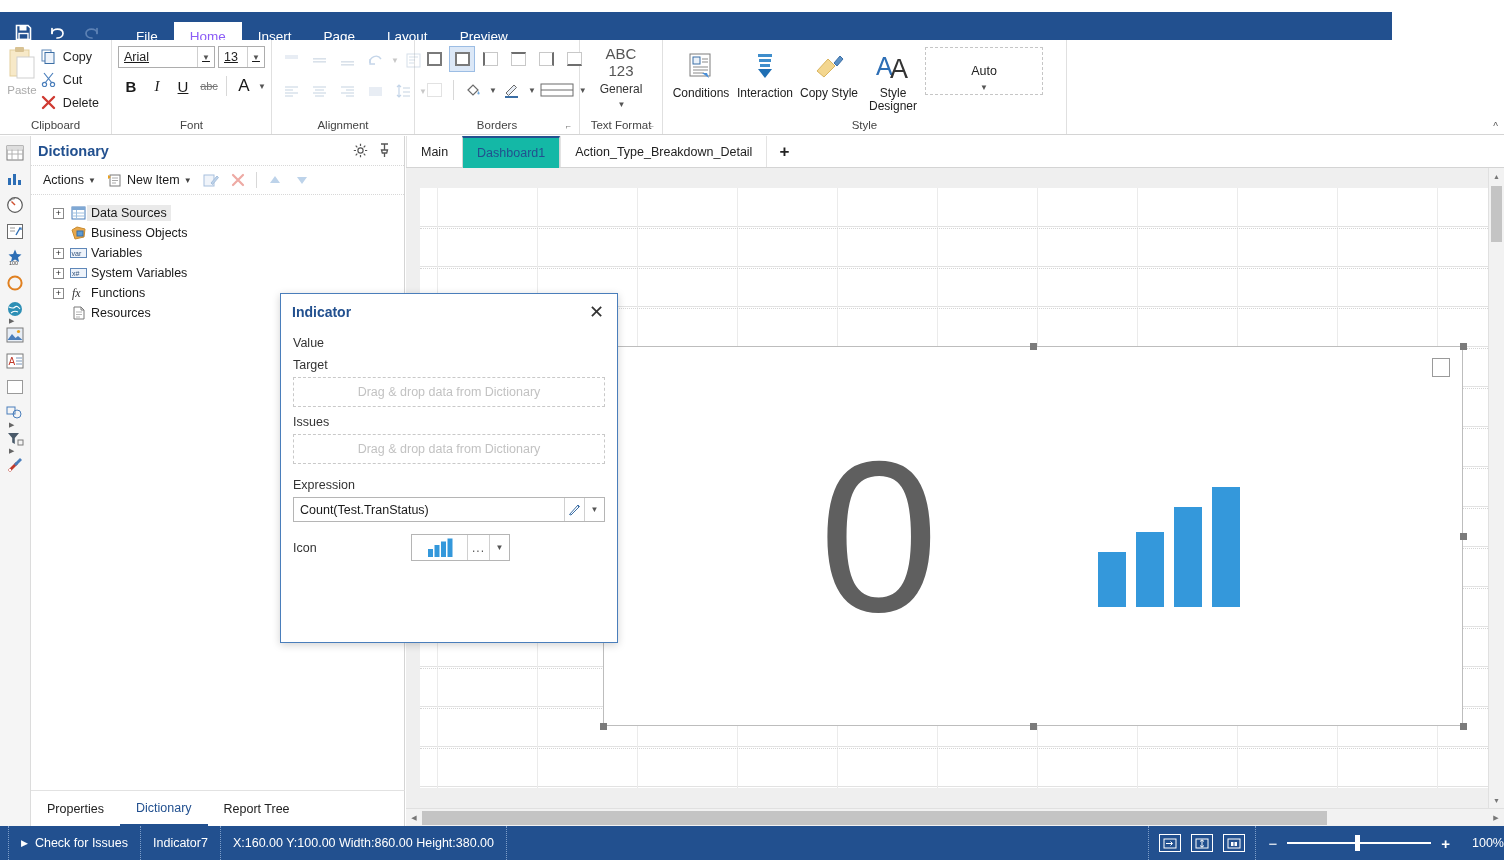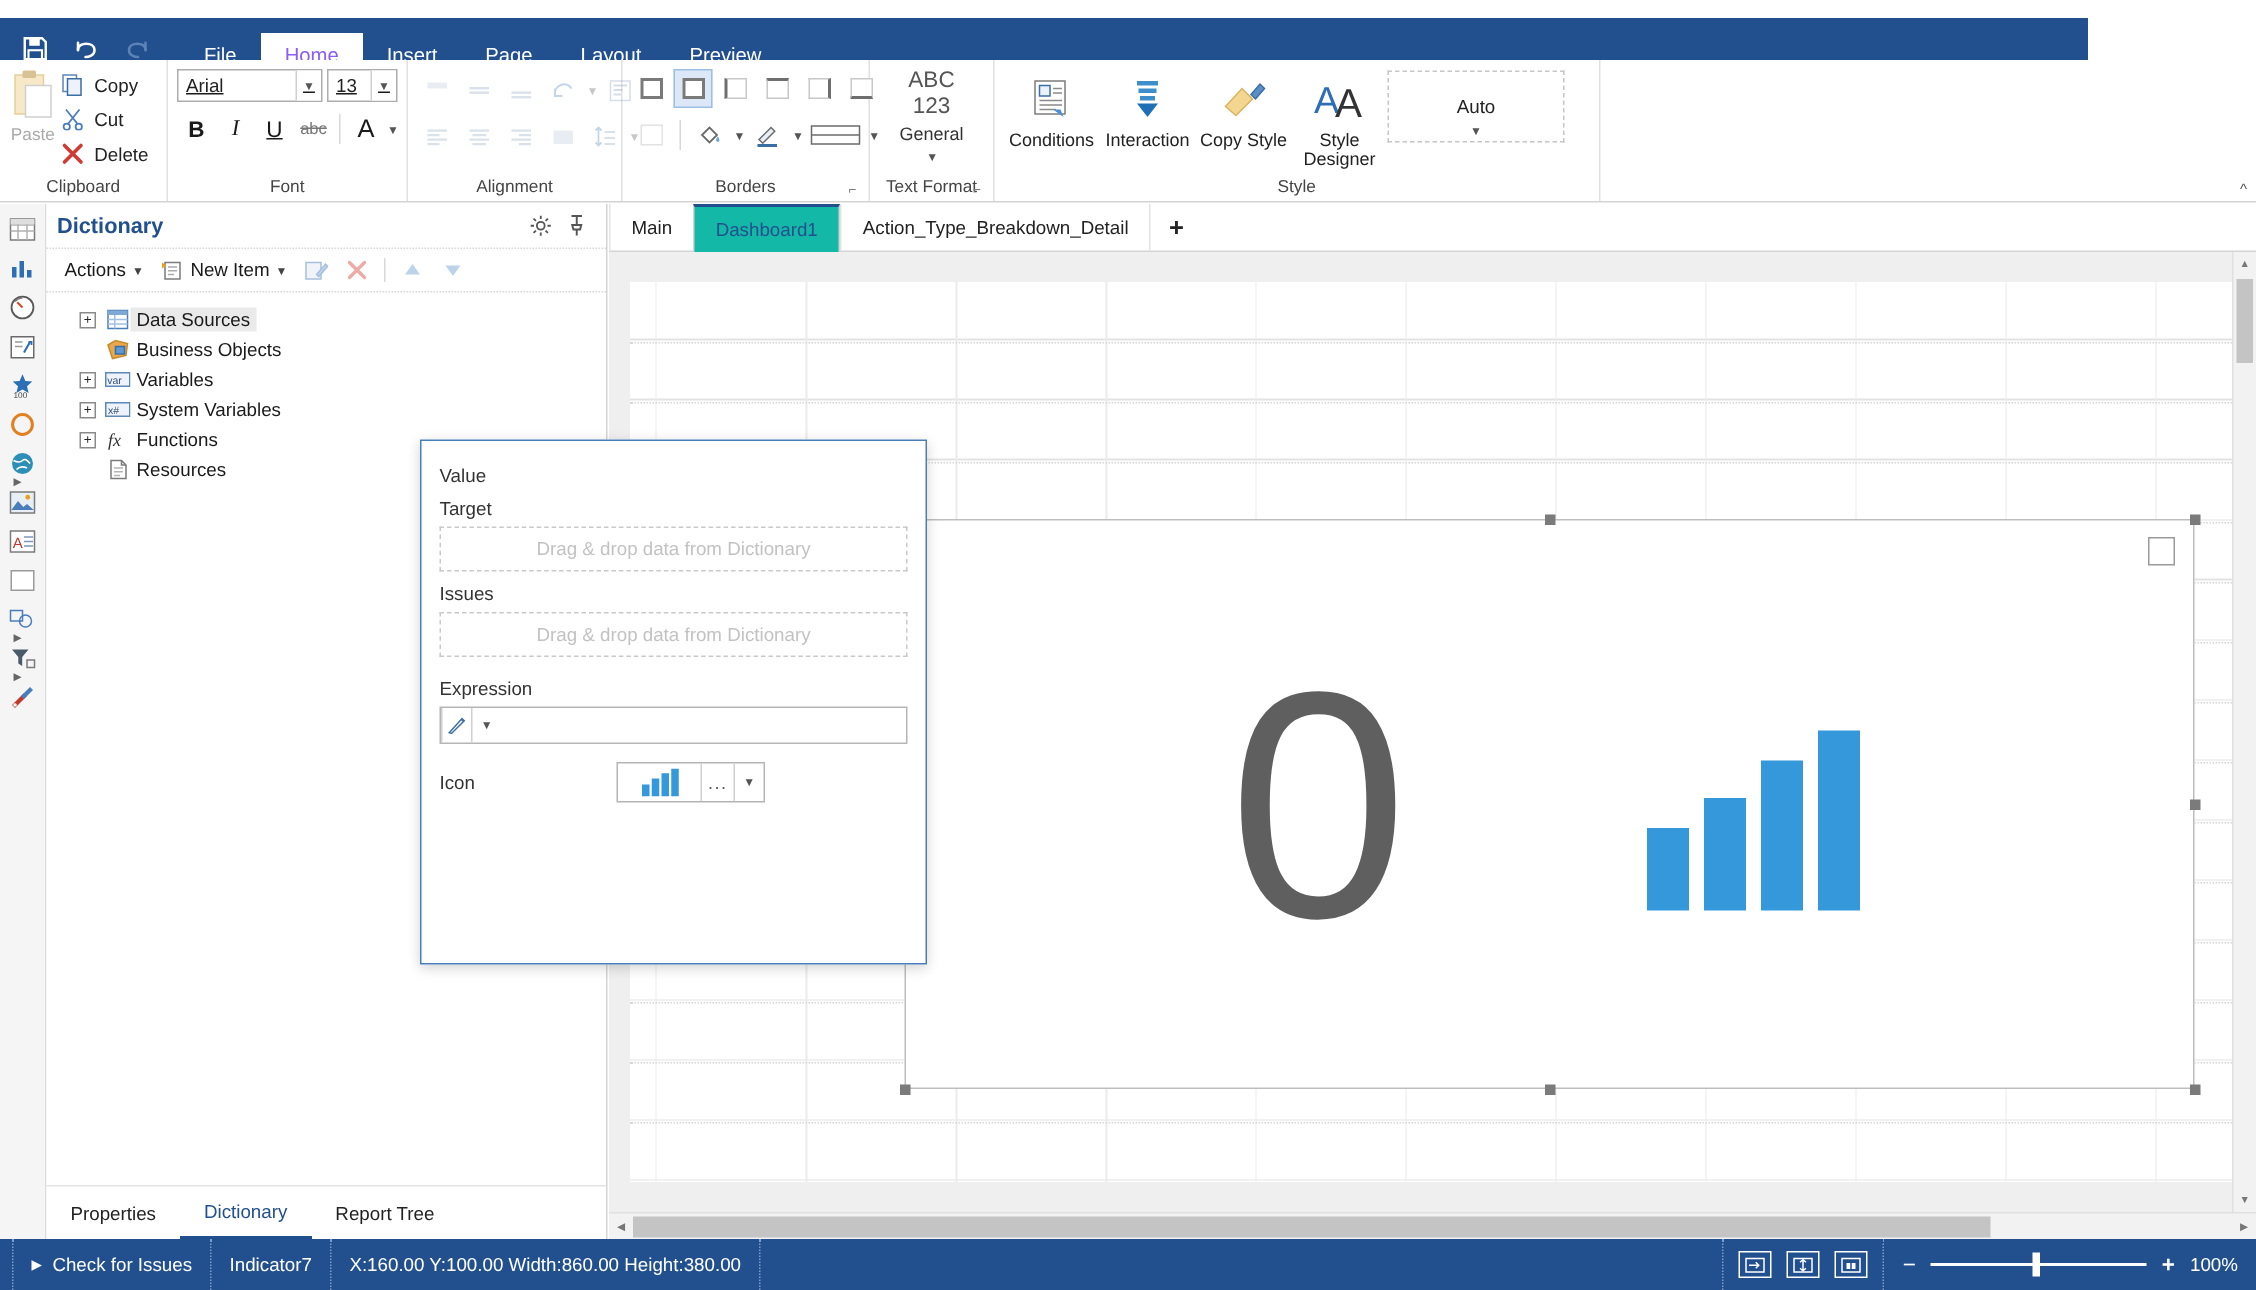--- a/index.html
+++ b/index.html
@@ -270,21 +270,21 @@
   .sb-cell.first { border-left: 1px dotted #7e9ec9; margin-left: 8px; gap: 7px; }
   .sb-spacer { flex: 1; border-right: 1px dotted #7e9ec9; height: 34px; }
   .sb-right { display: flex; align-items: center; height: 34px; padding: 0 10px; gap: 10px; }
   .sb-viewbtn {
     width: 22px; height: 18px; border: 1px solid #ffffff; display: flex;
     align-items: center; justify-content: center;
   }
   .zoom-wrap { display: flex; align-items: center; gap: 10px; padding-left: 12px; border-left: 1px dotted #7e9ec9; height: 34px; }
   .zoom-track { width: 144px; height: 2px; background: #ffffff; position: relative; }
   .zoom-thumb { position: absolute; left: 68px; top: -7px; width: 5px; height: 16px; background: #ffffff; }
-  .zoom-pct { width: 44px; text-align: left; }
+  .zoom-pct { width: 44px; text-align: right; }
 
   
   .dialog {
     position: absolute; left: 280px; top: 293px; width: 338px; height: 350px;
     background: #ffffff; border: 1px solid #4a7ebb; box-shadow: 0 2px 8px rgba(0,0,0,.18);
     z-index: 50;
   }
   .dlg-title-row { display: flex; align-items: center; padding: 10px 10px 0 11px; }
   .dlg-title { font-size: 14px; font-weight: bold; color: #22508f; flex: 1; }
   .dlg-close { font-size: 18px; color: #333; line-height: 14px; padding: 0 3px; }
@@ -893,35 +893,40 @@
     </div>
 
     <div class="hscroll">
       <div class="arr">◀</div>
       <div class="thumb"></div>
       <div class="arr" style="margin-left:auto">▶</div>
     </div>
   </div>
 
   <div class="dialog">
+    <div class="dlg-title-row">
+      <span class="dlg-title">Indicator</span>
+      <span class="dlg-close">✕</span>
+    </div>
     <div class="dlg-body">
       <div class="dlg-label">Value</div>
 
       <div class="dlg-label">Target</div>
       <div class="drop-empty">
         <span>Drag &amp; drop data from Dictionary</span>
       </div>
 
       <div class="dlg-label">Issues</div>
       <div class="drop-empty">
         <span>Drag &amp; drop data from Dictionary</span>
       </div>
 
       <div class="dlg-label" style="margin-top:14px">Expression</div>
       <div class="expr-row">
+        <span class="expr-val">Count(Test.TranStatus)</span>
         <span class="expr-btn">
           <svg width="13" height="13" viewBox="0 0 13 13">
               <path d="M1.5 11.5 L10 2 L11.5 3.5 L3 12 Z" fill="#fff" stroke="#3b6ea5"></path>
               <path d="M9.5 2.5 L11 4" stroke="#3b6ea5"></path>
             </svg>
         </span>
         <span class="expr-btn" style="font-size:8px;color:#555">▼</span>
       </div>
 
       <div class="icon-row">

